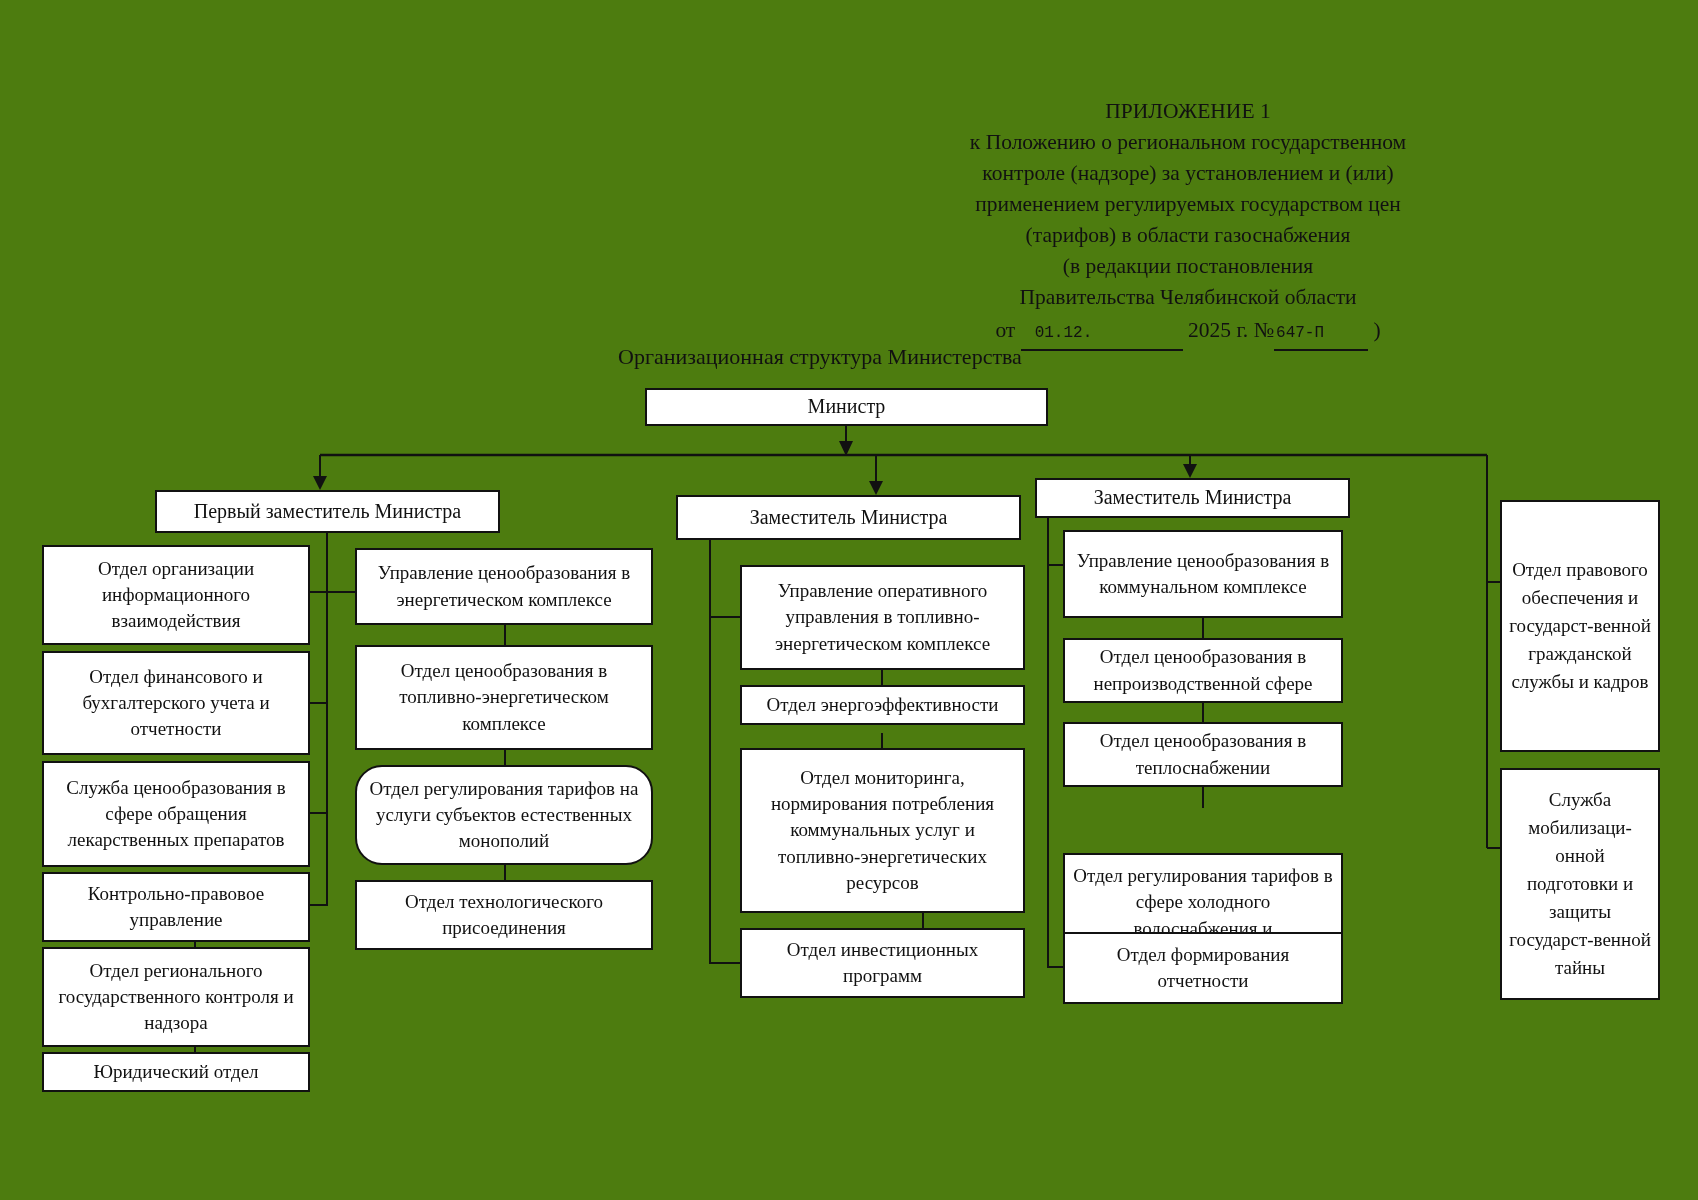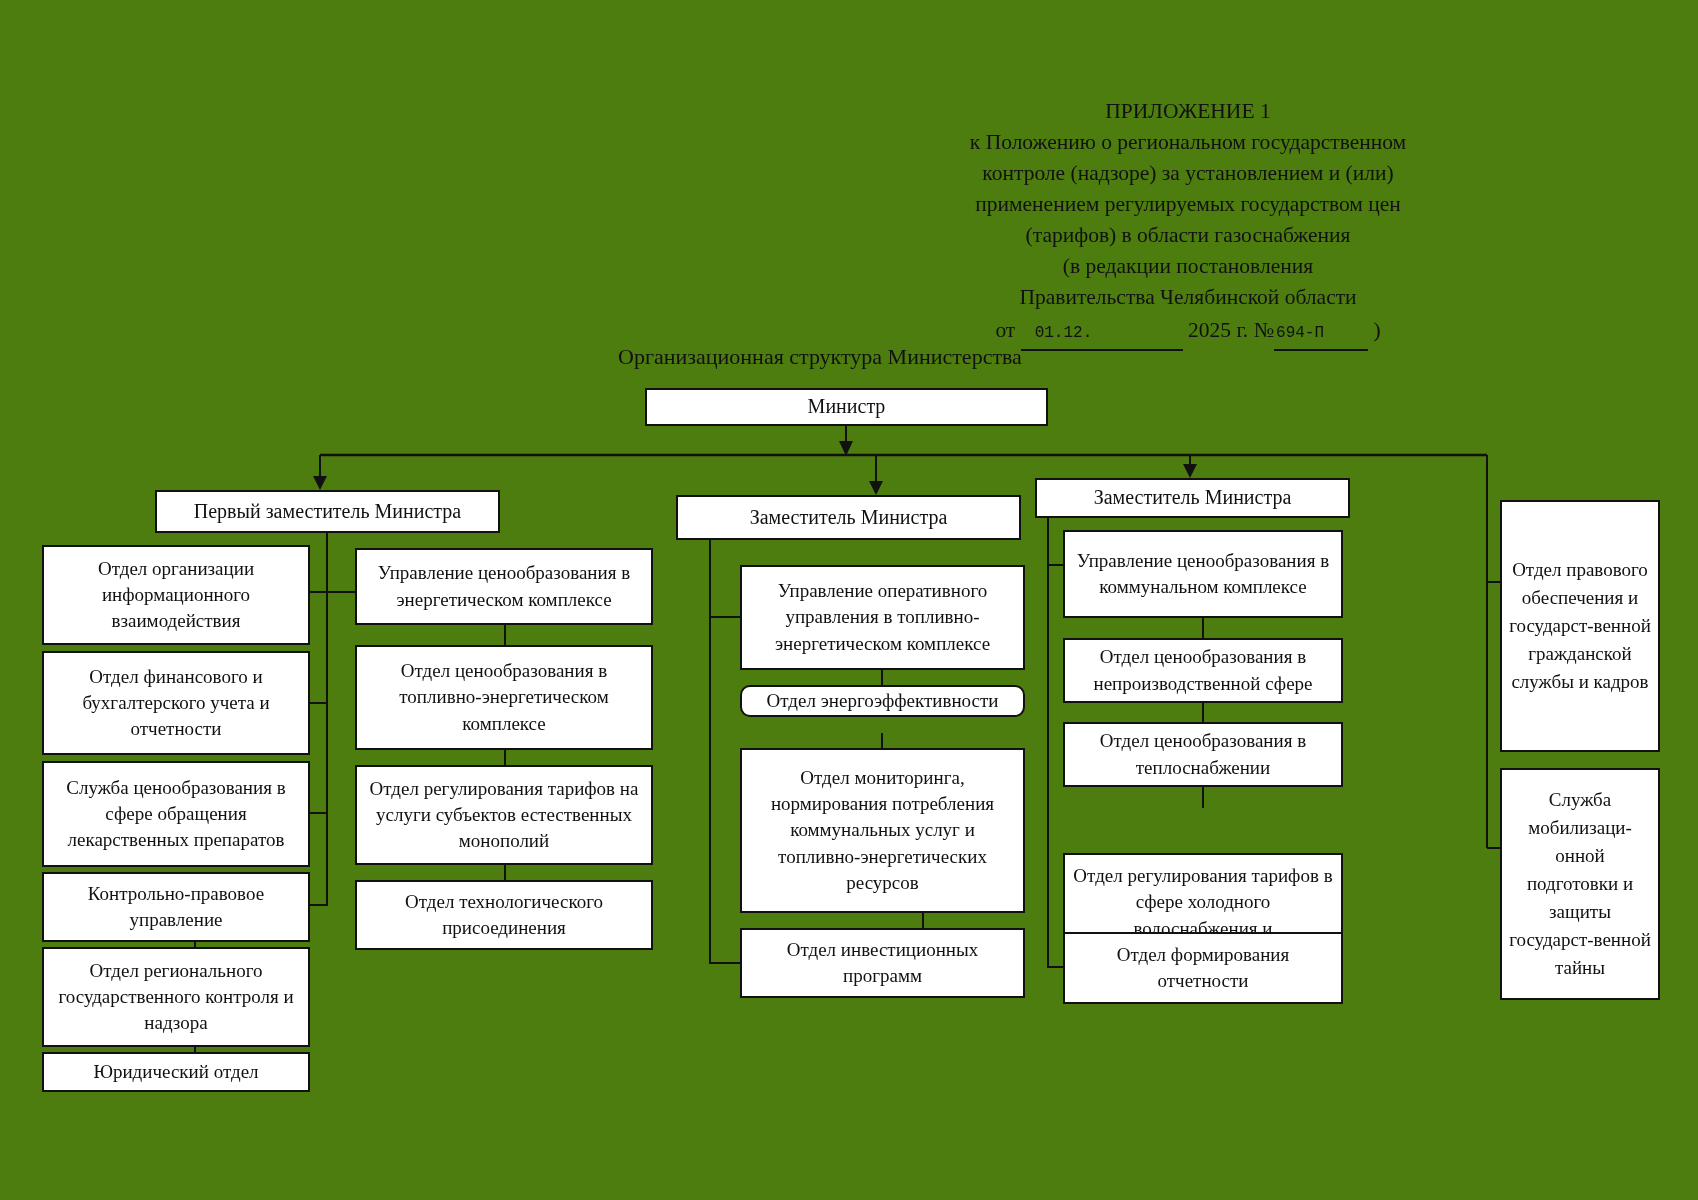--- a/index.html
+++ b/index.html
@@ -87,21 +87,21 @@
     <div class="hline">ПРИЛОЖЕНИЕ 1</div>
     <div class="hline">к Положению о региональном государственном</div>
     <div class="hline">контроле (надзоре) за установлением и (или)</div>
     <div class="hline">применением регулируемых государством цен</div>
     <div class="hline">(тарифов) в области газоснабжения</div>
     <div class="hline">(в редакции постановления</div>
     <div class="hline">Правительства Челябинской области</div>
     <div class="date-line">
       <span>от</span>
       <span class="blank date-blank">01.12.</span>
-      <span>2025 г. №</span><span class="blank num-blank">694-П</span>
+      <span>2025 г. №</span><span class="blank num-blank">647-П</span>
       <span>)</span>
     </div>
   </div>
 
   <div class="chart-title">Организационная структура Министерства</div>
 
   <svg class="wires" viewBox="0 0 1698 1200" xmlns="http://www.w3.org/2000/svg">
 
     <path d="M846 426 V443"></path>
     <polygon points="839,441 853,441 846,456"></polygon>
@@ -151,27 +151,27 @@
 
   <div class="node" style="left:42px; top:545px; width:268px; height:100px;">Отдел организации информационного взаимодействия</div>
   <div class="node" style="left:42px; top:651px; width:268px; height:104px;">Отдел финансового и бухгалтерского учета и отчетности</div>
   <div class="node" style="left:42px; top:761px; width:268px; height:106px;">Служба ценообразования в сфере обращения лекарственных препаратов</div>
   <div class="node" style="left:42px; top:872px; width:268px; height:70px;">Контрольно-правовое управление</div>
   <div class="node" style="left:42px; top:947px; width:268px; height:100px;">Отдел регионального государственного контроля и надзора</div>
   <div class="node" style="left:42px; top:1052px; width:268px; height:40px;">Юридический отдел</div>
 
   <div class="node" style="left:355px; top:548px; width:298px; height:77px;">Управление ценообразования в энергетическом комплексе</div>
   <div class="node" style="left:355px; top:645px; width:298px; height:105px;">Отдел ценообразования в топливно-энергетическом комплексе</div>
-  <div class="node" style="left:355px; top:765px; width:298px; height:100px;">Отдел регулирования тарифов на услуги субъектов естественных монополий</div>
+  <div class="node" style="left:355px; top:765px; width:298px; height:100px;border-radius:27px;">Отдел регулирования тарифов на услуги субъектов естественных монополий</div>
   <div class="node" style="left:355px; top:880px; width:298px; height:70px;">Отдел технологического присоединения</div>
 
   <div class="node head" style="left:676px; top:495px; width:345px; height:45px;">Заместитель Министра</div>
 
   <div class="node" style="left:740px; top:565px; width:285px; height:105px;">Управление оперативного управления в топливно-энергетическом комплексе</div>
-  <div class="node" style="left:740px; top:685px; width:285px; height:32px;border-radius:10px;">Отдел энергоэффективности</div>
+  <div class="node" style="left:740px; top:685px; width:285px; height:40px;">Отдел энергоэффективности</div>
   <div class="node" style="left:740px; top:748px; width:285px; height:165px;">Отдел мониторинга, нормирования потребления коммунальных услуг и топливно-энергетических ресурсов</div>
   <div class="node" style="left:740px; top:928px; width:285px; height:70px;">Отдел инвестиционных программ</div>
 
   <div class="node head" style="left:1035px; top:478px; width:315px; height:40px;">Заместитель Министра</div>
 
   <div class="node" style="left:1063px; top:530px; width:280px; height:88px;">Управление ценообразования в коммунальном комплексе</div>
   <div class="node" style="left:1063px; top:638px; width:280px; height:65px;">Отдел ценообразования в непроизводственной сфере</div>
   <div class="node" style="left:1063px; top:722px; width:280px; height:65px;">Отдел ценообразования в теплоснабжении</div>
   <div class="node" style="left:1063px; top:808px; width:280px; height:125px;margin-top:45px;">Отдел регулирования тарифов в сфере холодного водоснабжения и водоотведения</div>
   <div class="node" style="left:1063px; top:932px; width:280px; height:72px;">Отдел формирования отчетности</div>

